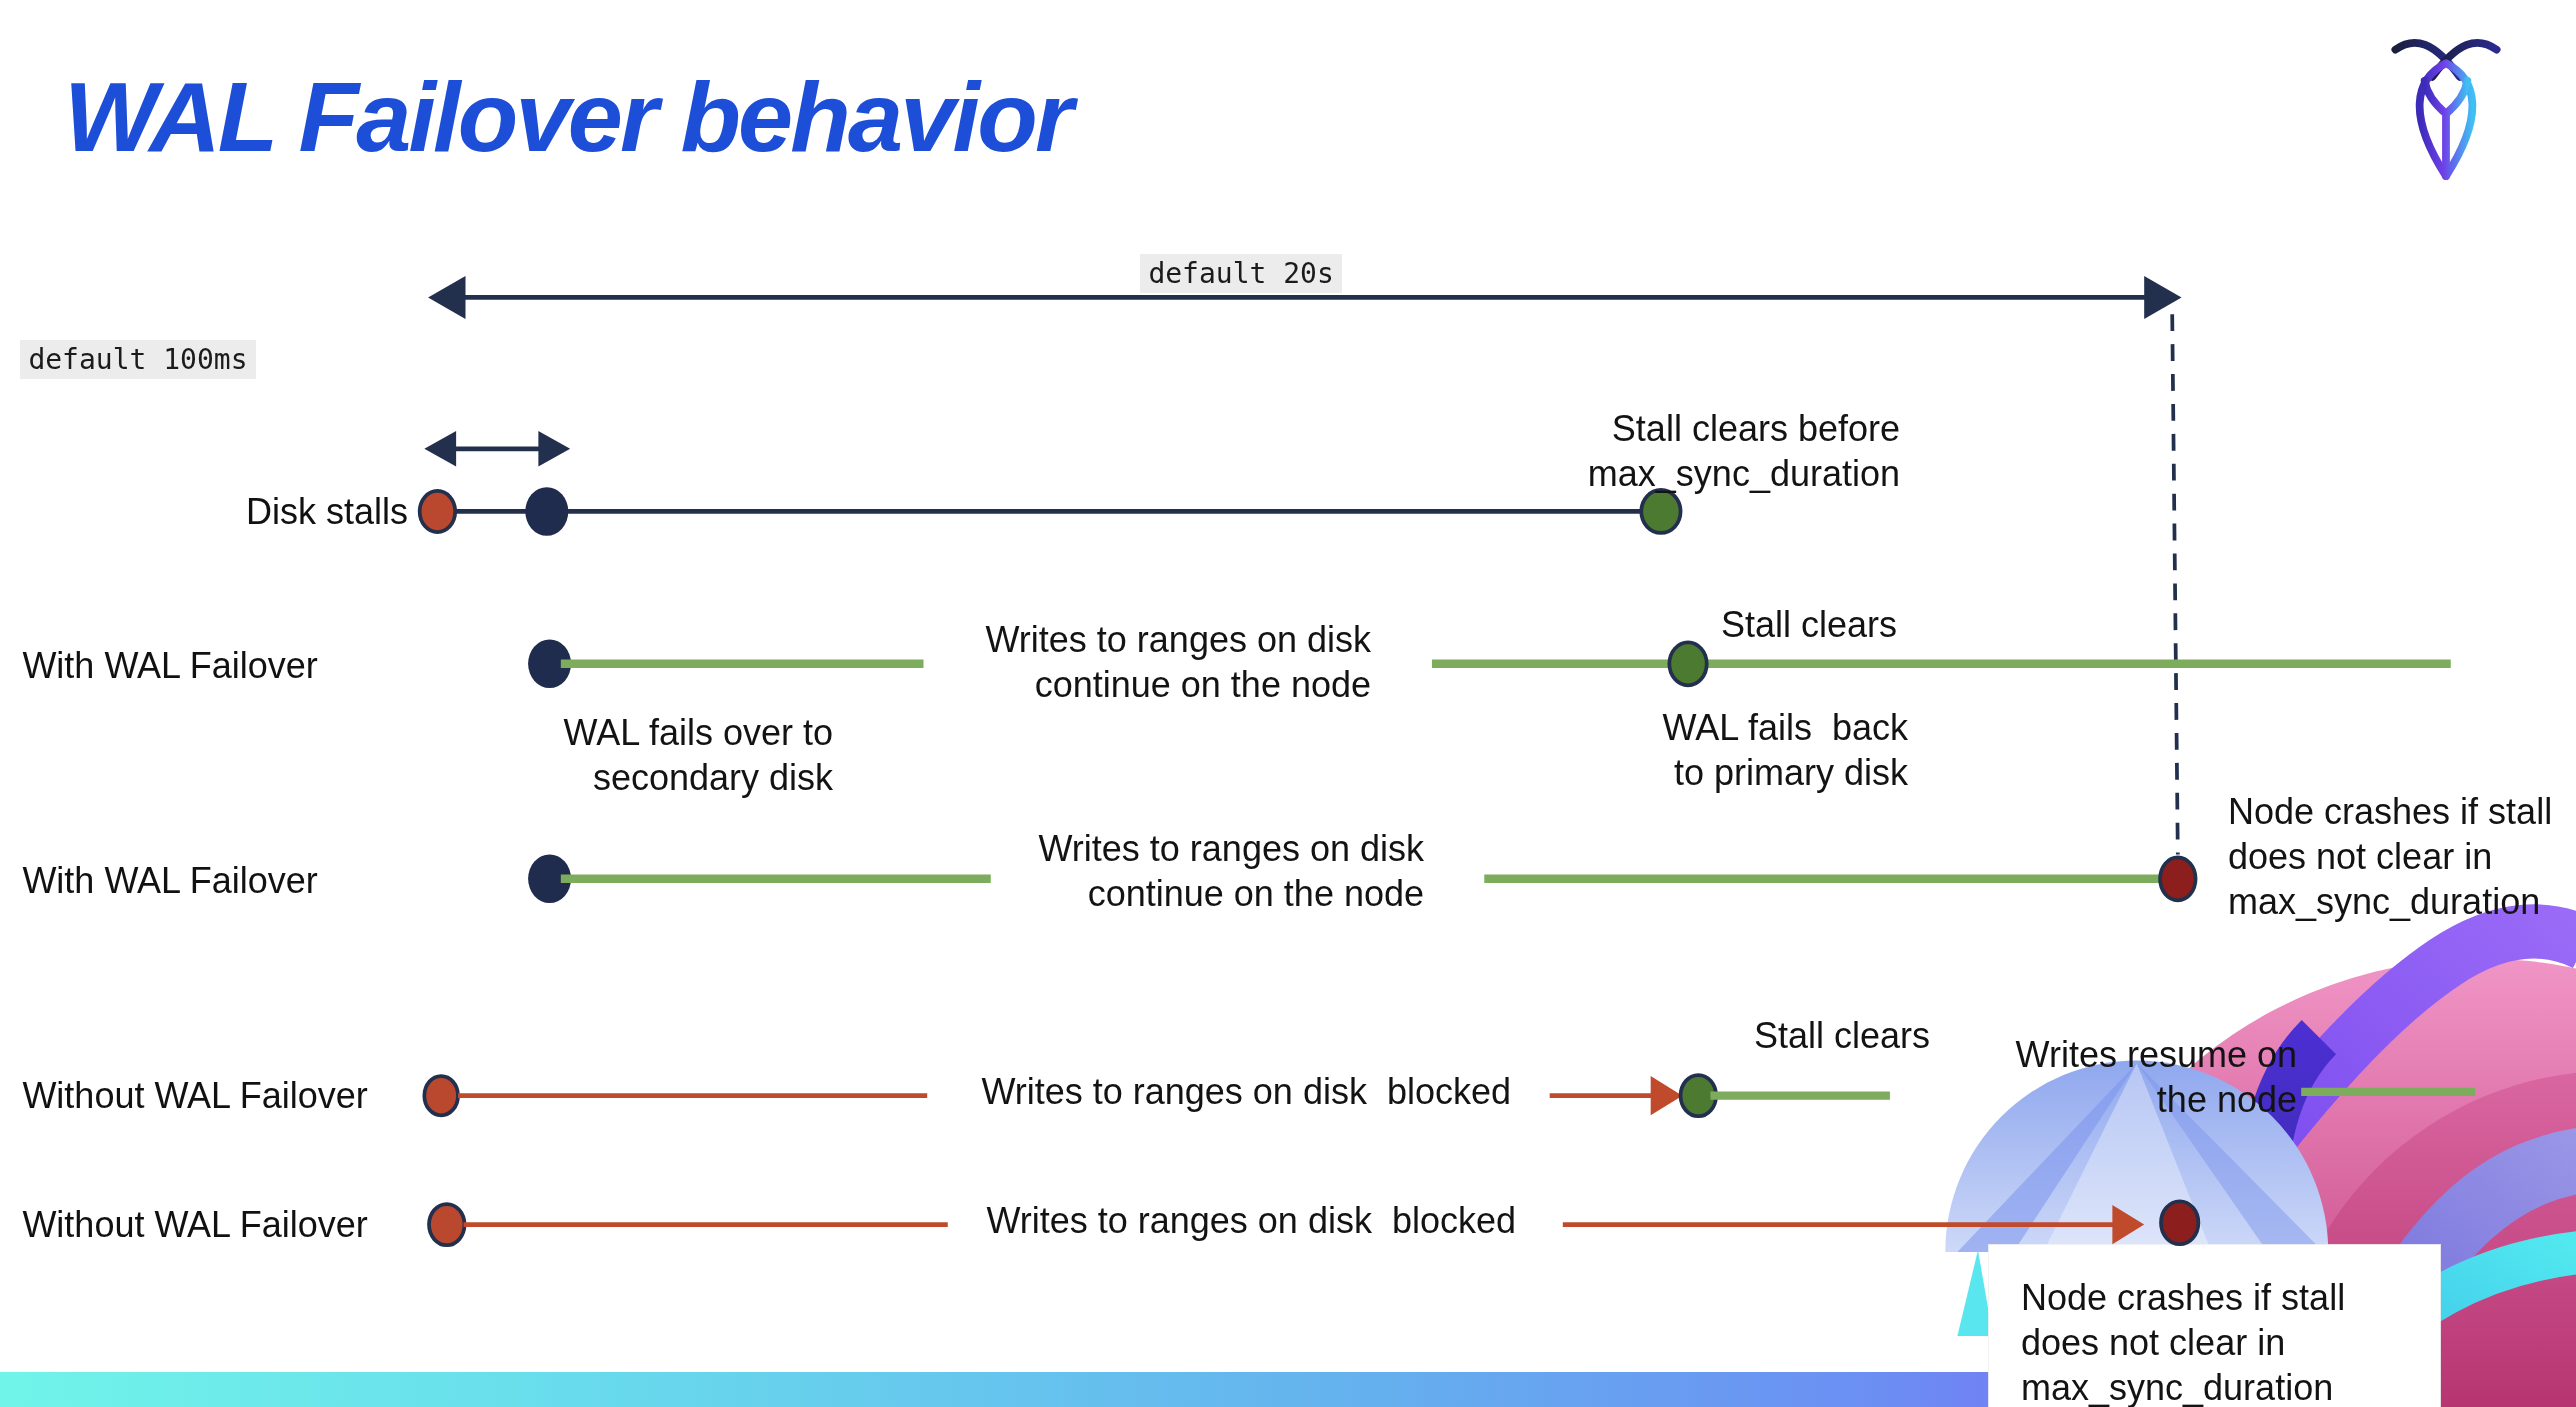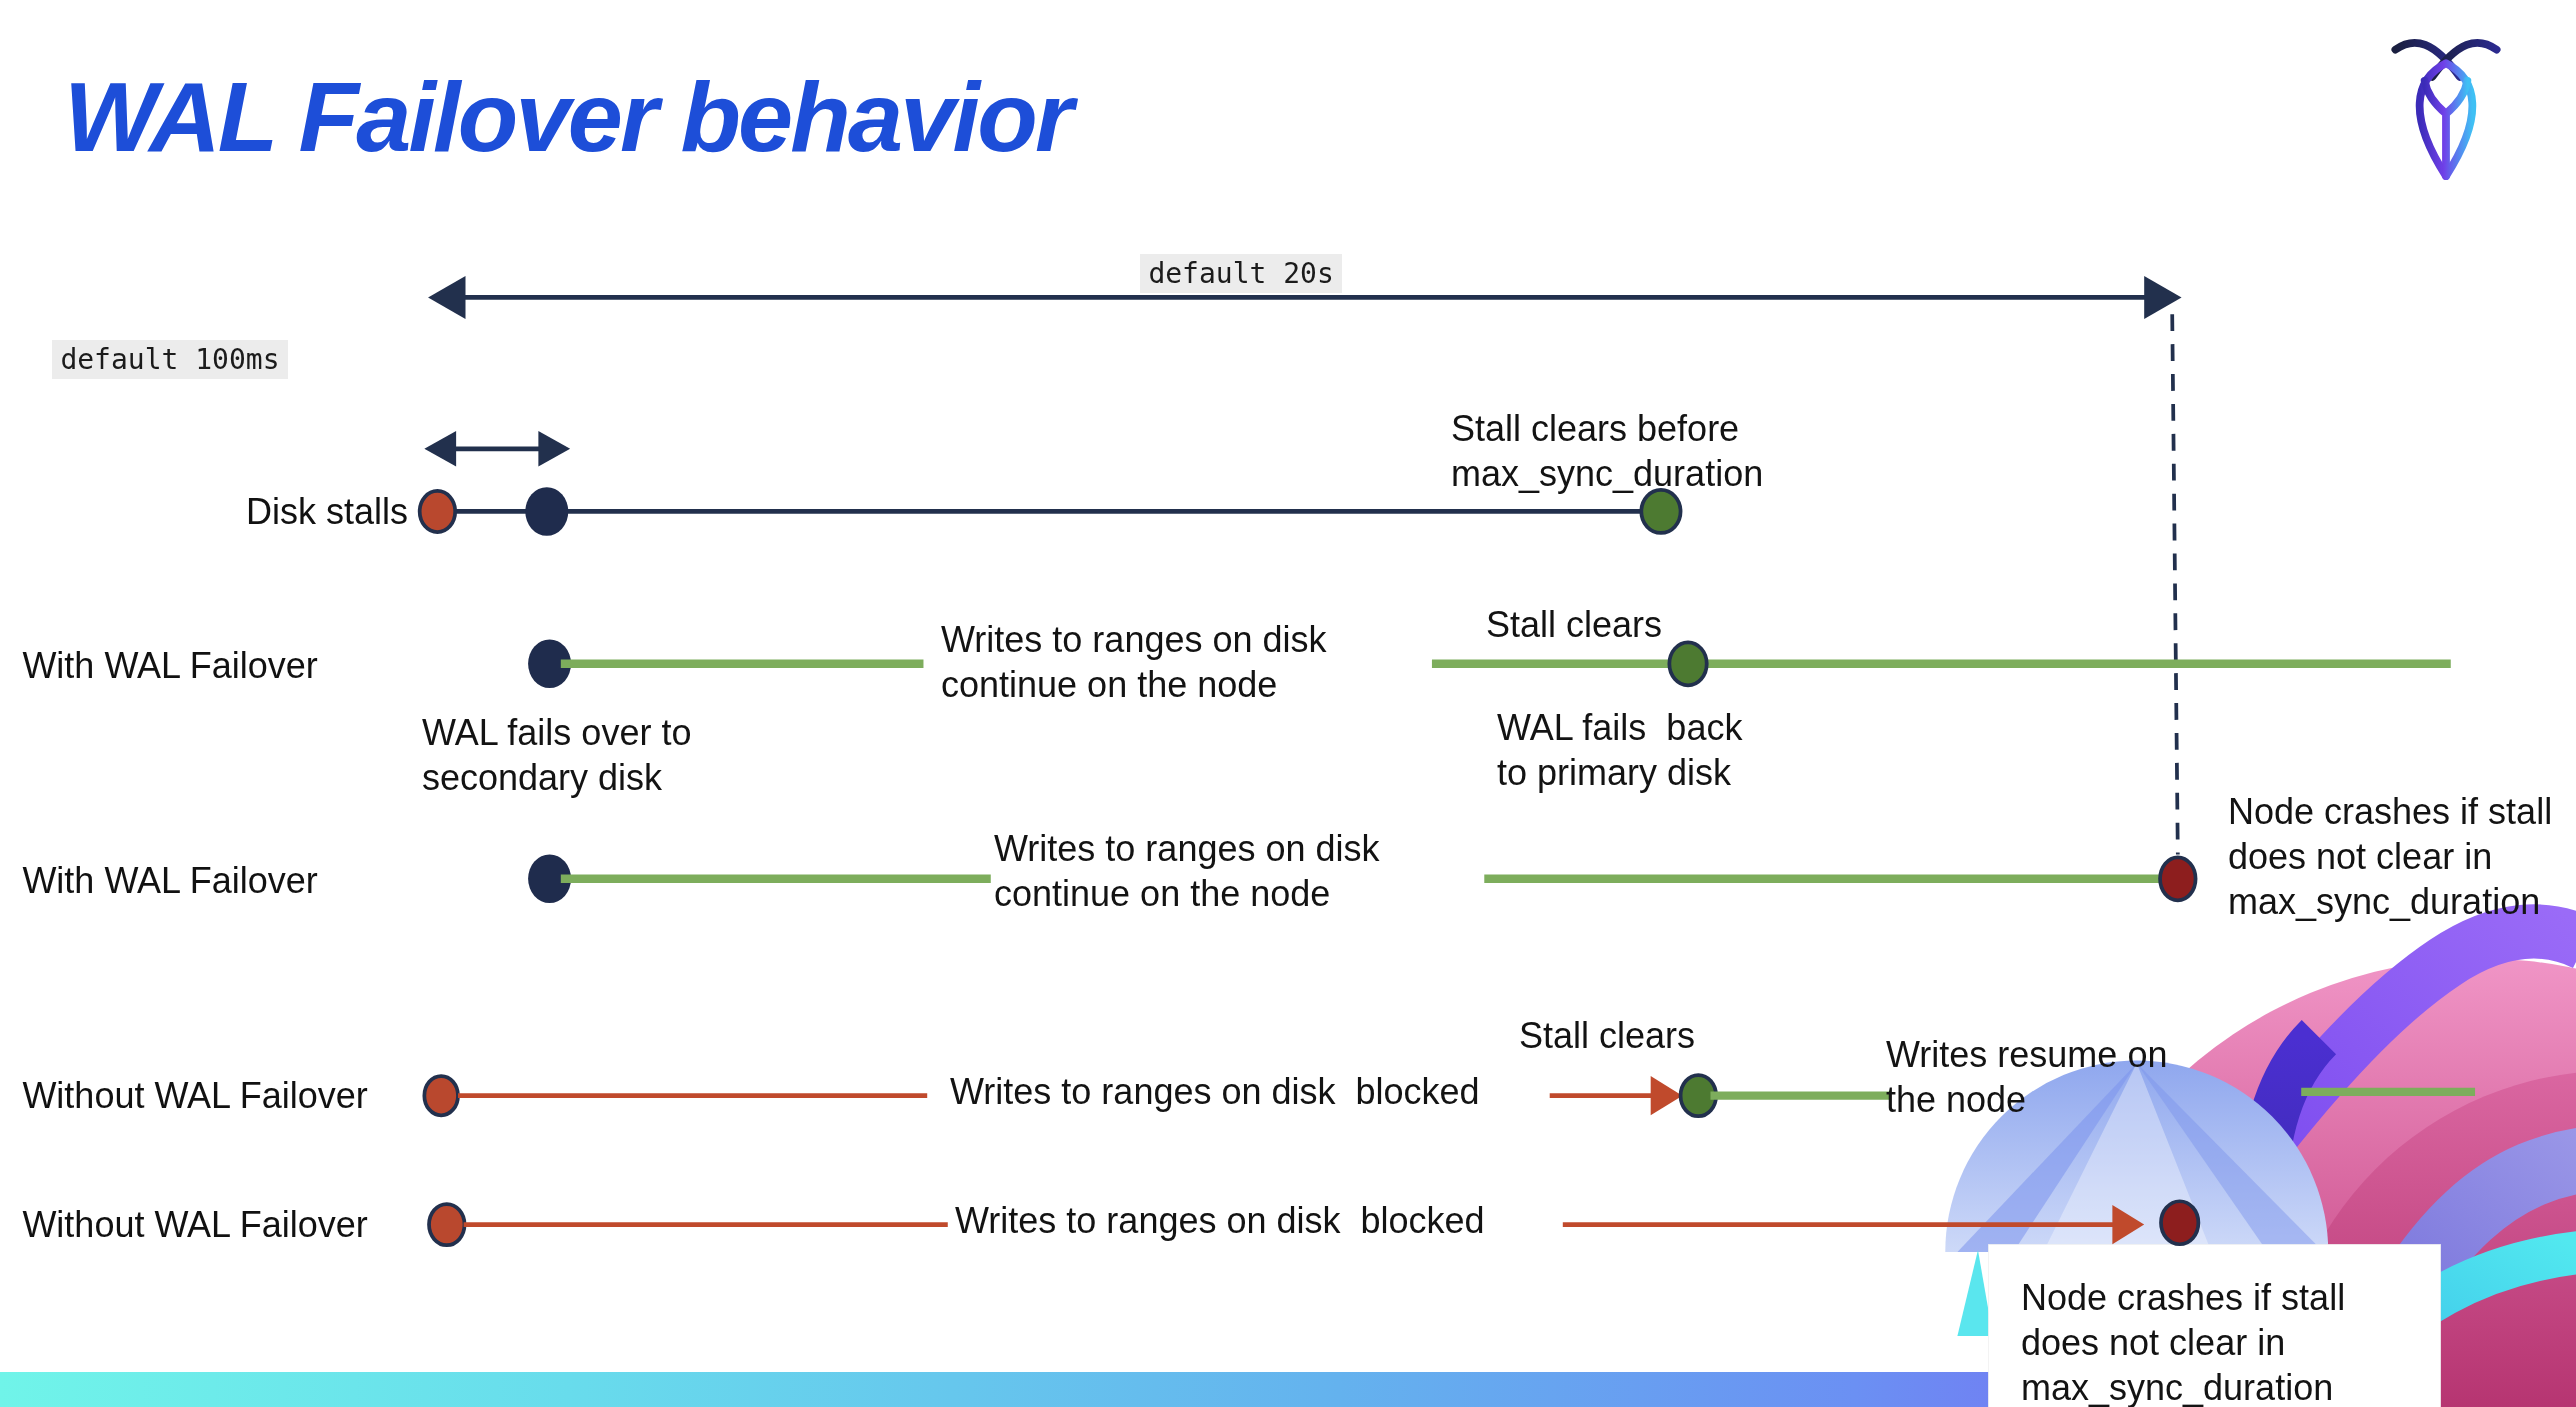--- a/index.html
+++ b/index.html
@@ -1,21 +1,21 @@
 <!DOCTYPE html>
 <html style="font-size:15px"><head>
 <meta charset="utf-8">
 <style>
   html,body{margin:0;padding:0;background:#ffffff;}
   body{width:2576px;height:1408px;position:relative;overflow:hidden;
        font-family:"Liberation Sans", sans-serif;color:#131313;}
   .abs{position:absolute;}
   .title{font-size:99px;font-weight:700;letter-spacing:-2.8px;color:#1d4ed8;white-space:nowrap;font-style:italic;}
   .rowlabel{font-size:36px;line-height:43px;color:#111;white-space:nowrap;transform:translateY(-50%);}
-  .ann{font-size:36px;line-height:45px;color:#131313;white-space:pre-wrap;text-align:left;}
+  .ann{font-size:36px;line-height:45px;color:#131313;white-space:pre-wrap;text-align:right;}
   .ann.left{text-align:left;}
   .mono{display:flex;flex-direction:column;align-items:flex-start;gap:5px;font-family:"DejaVu Sans Mono", monospace;font-size:28px;color:#1b1b1b;}
   .mono span{background:#ececec;line-height:39px;padding:0 8.4px;white-space:pre;}
   .crashbox{background:#ffffff;box-shadow:0 0 0 0.9px #f2f2f2;}
   .bottombar{left:0;right:0;top:1372px;height:36px;
      background:linear-gradient(90deg,#70f4e9 0%,#68dcec 22%,#64b2ee 52%,#6b90f3 72%,#7b5ef2 92%,#8556f0 100%);}
   svg{display:block;}
   #diagram{pointer-events:none;}
 </style>
 </head>
@@ -132,21 +132,21 @@
   <ellipse cx="478" cy="1310" rx="19" ry="22" fill="#b9482e" stroke="#22304d" stroke-width="4"></ellipse>
   <line x1="496" y1="1310" x2="1014" y2="1310" stroke="#c04a2c" stroke-width="5"></line>
   <line x1="1672" y1="1310" x2="2264" y2="1310" stroke="#c04a2c" stroke-width="5"></line>
   <polygon points="2294,1310 2260,1289 2260,1331" fill="#c04a2c"></polygon>
   <ellipse cx="2332" cy="1308" rx="20" ry="23" fill="#8d1e1e" stroke="#22304d" stroke-width="4"></ellipse>
 </svg>
 
 <div class="abs mono" style="left:1140px;top:254px;z-index:6;">
   <span>default 20s</span>
 </div>
-<div class="abs mono" style="left:52px;top:340px;z-index:6;text-align:right;">
+<div class="abs mono" style="left:20px;top:340px;z-index:6;text-align:right;">
   <span>default 100ms</span>
 </div>
 
 <div class="abs rowlabel" style="left:174px;top:511px;width:234px;text-align:right;z-index:6;">Disk stalls</div>
 <div class="abs rowlabel" style="left:22.4px;top:665px;z-index:6;">With WAL Failover</div>
 <div class="abs rowlabel" style="left:22.4px;top:880px;z-index:6;">With WAL Failover</div>
 <div class="abs rowlabel" style="left:22.4px;top:1095px;z-index:6;">Without WAL Failover</div>
 <div class="abs rowlabel" style="left:22.4px;top:1224px;z-index:6;">Without WAL Failover</div>
 
 <div class="abs ann" style="left:1451px;top:406px;width:449px;z-index:6;">Stall clears before

